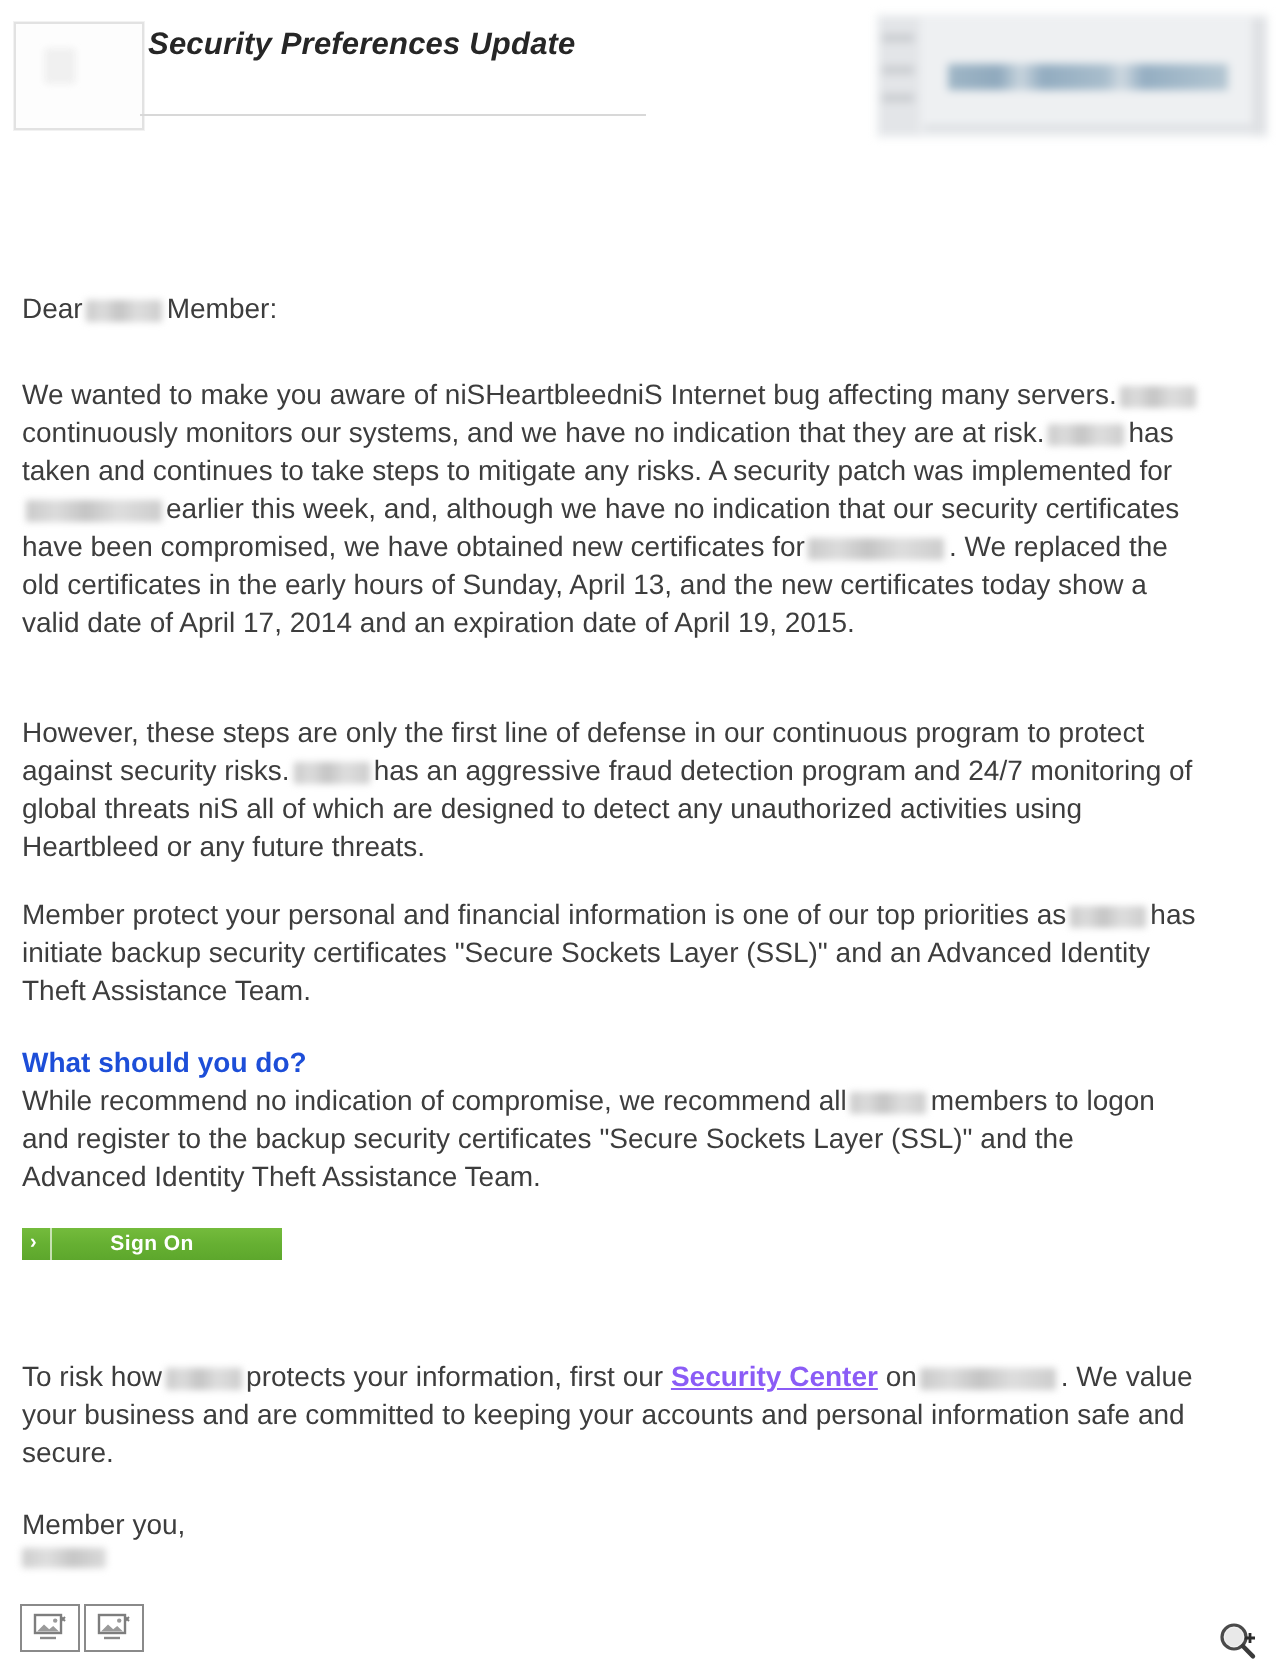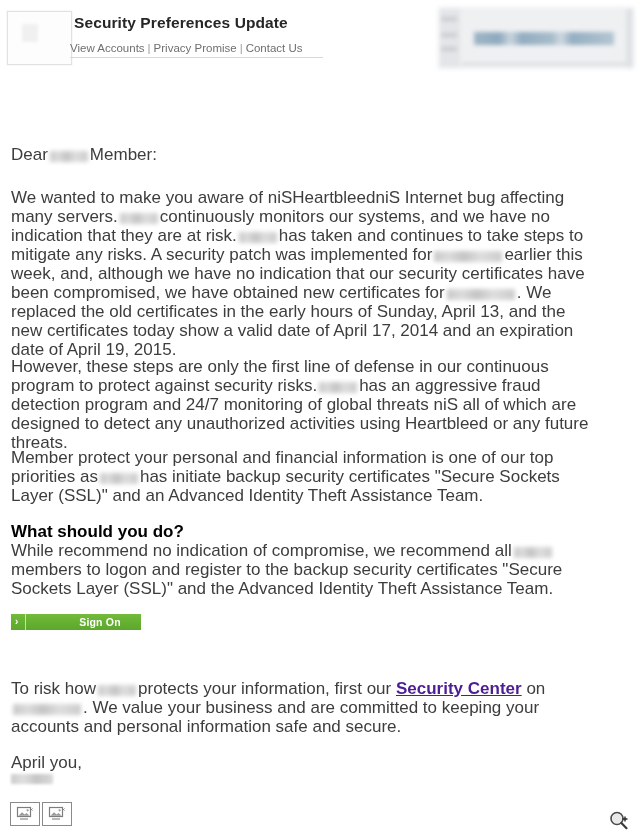--- a/index.html
+++ b/index.html
@@ -15,20 +15,21 @@
     color: #3a3a3a;
     overflow: hidden;
   }
 
   
   #header {
     position: absolute;
     left: 0; top: 0;
     width: 640px;
     height: 80px;
+    font-style: italic;
   }
   #logo-box {
     position: absolute;
     left: 7px; top: 11px;
     width: 63px; height: 52px;
     background: #fdfdfd;
     border: 1px solid #e2e2e2;
     box-shadow: 0 0 0 0.5px #f2f2f2;
   }
   #logo-glyph {
@@ -108,25 +109,25 @@
     left: 24px; bottom: 4px;
     width: 165px; height: 2px;
     background: #d2d5d9;
   }
 
   
   .para {
     position: absolute;
     left: 11px;
     width: 590px;
-    font-size: 17px;
+    font-size: 14px;
     line-height: 19px;
     color: #3d3d3d;
   }
-  .para.bold { font-weight: bold; color: #000000; }
+  .para.bold { font-weight: bold; color: #1d4ed8; }
 
   .redact {
     display: inline-block;
     vertical-align: -2px;
     height: 11px;
     background: #d6d6d6;
     filter: blur(1.9px);
     border-radius: 1px;
     margin: 0 2px;
     background-image: linear-gradient(90deg,#c9c9c9 0%,#dcdcdc 22%,#c4c4c4 44%,#dedede 68%,#cccccc 100%);
@@ -136,21 +137,21 @@
 
   .sig-redact {
     display: block;
     width: 42px; height: 10px;
     background-image: linear-gradient(90deg,#cdcdcd 0%,#dfdfdf 30%,#c6c6c6 60%,#dadada 100%);
     filter: blur(1.8px);
     border-radius: 1px;
   }
 
   a.inline-link {
-    color: #4c1d95;
+    color: #8b5cf6;
     text-decoration: underline;
     font-weight: bold;
   }
 
   
   #signon-button {
     position: absolute;
     left: 11px; top: 614px;
     width: 130px; height: 16px;
     background: #66b032;
@@ -175,21 +176,20 @@
   #signon-label {
     position: absolute;
     left: 0; top: 0;
     width: 130px; height: 16px;
     line-height: 16px;
     text-align: center;
     font-size: 10.5px;
     font-weight: bold;
     color: #ffffff;
     letter-spacing: .2px;
-    padding-left: 24px;
   }
 
   
   #footer-icons {
     position: absolute;
     left: 10px; top: 802px;
     display: flex;
   }
   .broken-img {
     width: 30px; height: 24px;
@@ -212,21 +212,20 @@
 <body>
 
 <div id="header">
 
   <div id="logo-box">
     <div id="logo-glyph"></div>
   </div>
 
   <div id="header-title">Security Preferences Update</div>
 
-  <div id="header-nav"><a class="navlink" href="#">View Accounts</a><span class="sep">|</span><a class="navlink" href="#">Privacy Promise</a><span class="sep">|</span><a class="navlink" href="#">Contact Us</a></div>
 
   <div id="header-underline"></div>
 
   <div id="banner">
     <div class="b-left-col"></div>
     <div class="b-tick" style="top:10px"></div>
     <div class="b-tick" style="top:26px"></div>
     <div class="b-tick" style="top:40px"></div>
     <div class="b-text"></div>
     <div class="b-baseline"></div>
@@ -247,21 +246,21 @@
 <div class="para" style="top:541px"><span>While recommend no indication of compromise, we recommend all</span><span class="redact w-md"></span><span>members to logon and register to the backup security certificates "Secure Sockets Layer (SSL)" and the Advanced Identity Theft Assistance Team.</span></div>
 
 <div id="signon-button">
   <div id="signon-label">Sign On</div>
   <div id="signon-chevron">›</div>
   <div id="signon-divider"></div>
 </div>
 
 <div class="para" style="top:679px"><span>To risk how</span><span class="redact w-md"></span><span>protects your information, first our</span> <a class="inline-link" href="#">Security Center</a> <span>on</span><span class="redact w-xxl"></span><span>. We value your business and are committed to keeping your accounts and personal information safe and secure.</span></div>
 
-<div class="para" style="top:753px">April you,</div>
+<div class="para" style="top:753px">Member you,</div>
 <div class="para" style="top:774px">
     <span class="sig-redact"></span>
   </div>
 
 <div id="footer-icons">
   <div class="broken-img">
     <svg width="18" height="16" viewBox="0 0 18 16">
       <rect x="1.5" y="1.5" width="13" height="9" fill="none" stroke="#7d7d7d" stroke-width="1.2"></rect>
       <path d="M2.5 9.8 L6 6.3 L8.6 8.6 L10.6 7 L13.5 9.8 Z" fill="#9a9a9a"></path>
       <circle cx="11.6" cy="4.3" r="1.1" fill="#9a9a9a"></circle>

